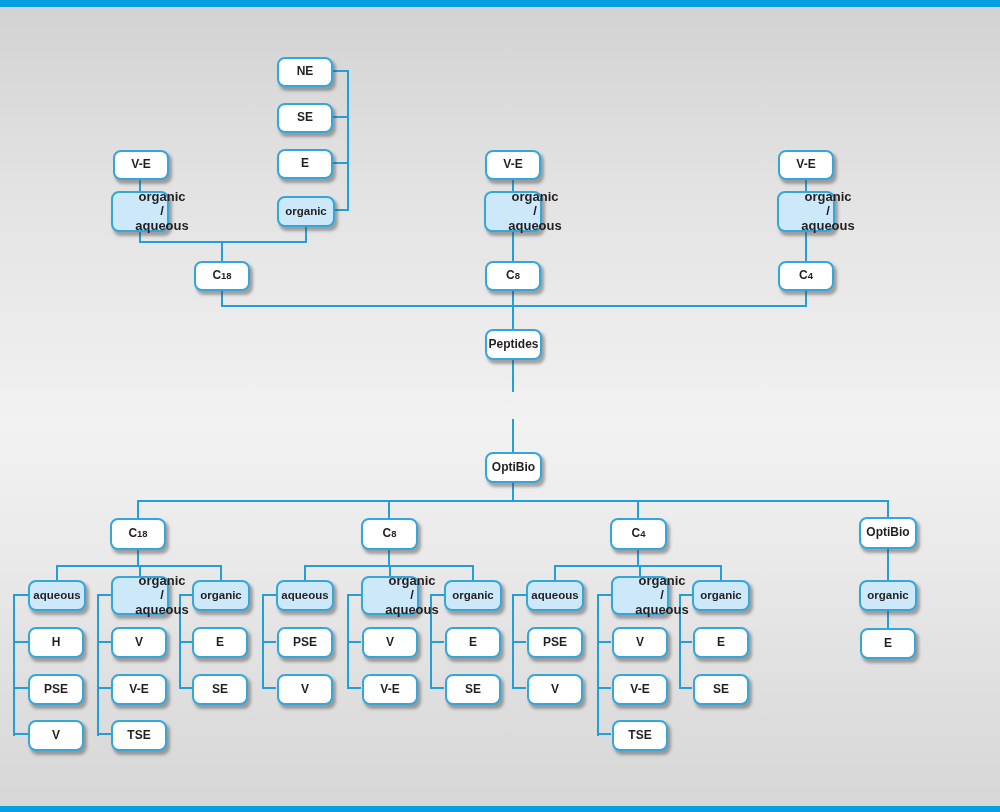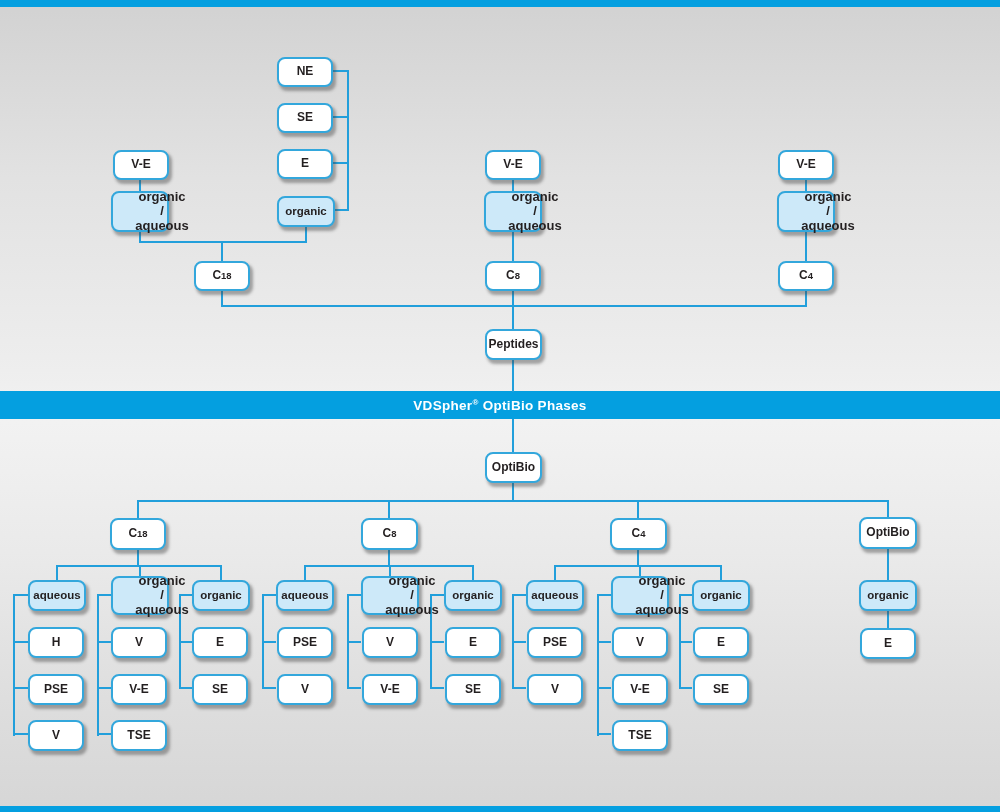--- a/index.html
+++ b/index.html
@@ -40,23 +40,20 @@
   .node.k-eluent{font-size:11.5px;}
   .node.two{font-size:13px;padding-left:44px;}
   .node .dg{font-size:9.5px;letter-spacing:0;}
 </style>
 </head>
 <body>
 
 <div id="stage">
   <div class="strip top"></div>
   <div class="strip bottom"></div>
-  <div class="banner">
-    <span>VDSpher<sup>®</sup> OptiBio Phases</span>
-  </div>
   <div id="segments">
       <div class="seg" style="left: 333px; top: 70px; width: 16px; height: 2px;"></div>
       <div class="seg" style="left: 333px; top: 116px; width: 16px; height: 2px;"></div>
       <div class="seg" style="left: 333px; top: 162px; width: 16px; height: 2px;"></div>
       <div class="seg" style="left: 335px; top: 209px; width: 14px; height: 2px;"></div>
       <div class="seg" style="left: 347px; top: 70px; width: 2px; height: 141px;"></div>
       <div class="seg" style="left: 139px; top: 180px; width: 2px; height: 12px;"></div>
       <div class="seg" style="left: 139px; top: 232px; width: 2px; height: 11px;"></div>
       <div class="seg" style="left: 305px; top: 227px; width: 2px; height: 16px;"></div>
       <div class="seg" style="left: 139px; top: 241px; width: 168px; height: 2px;"></div>

